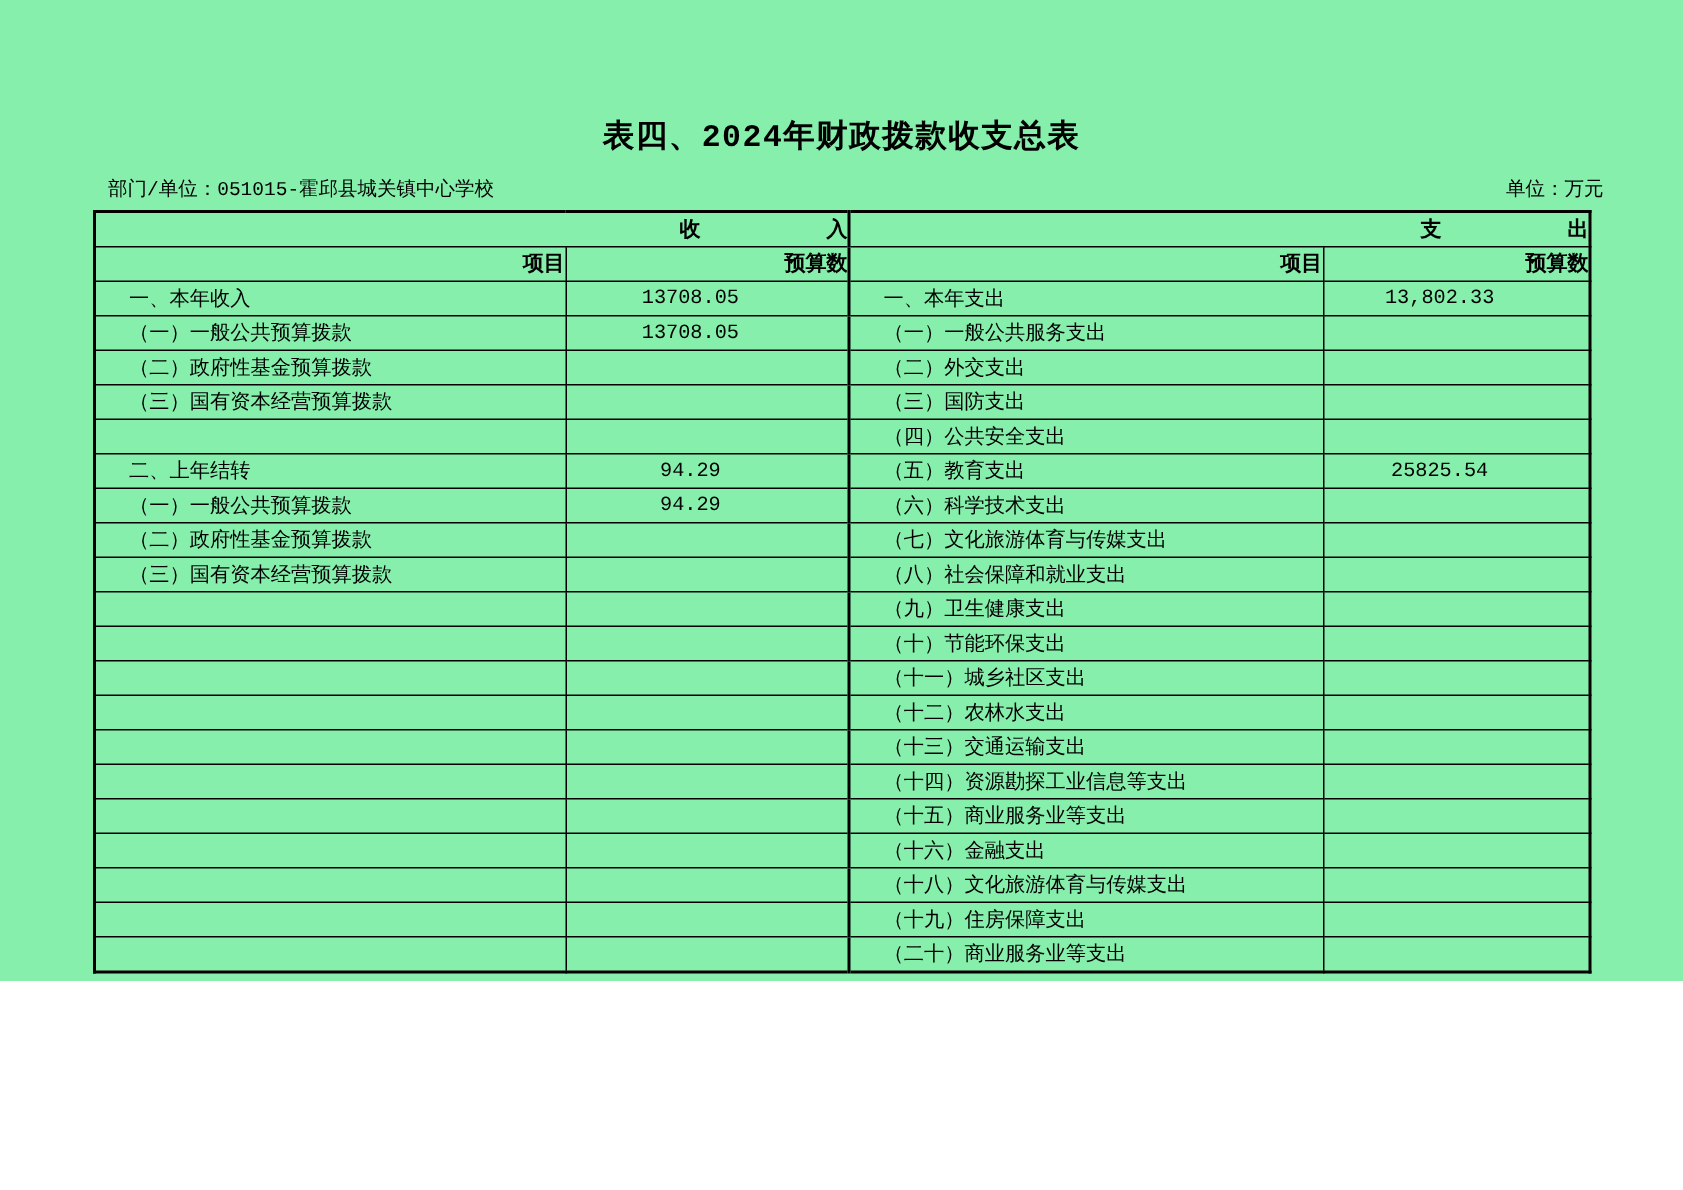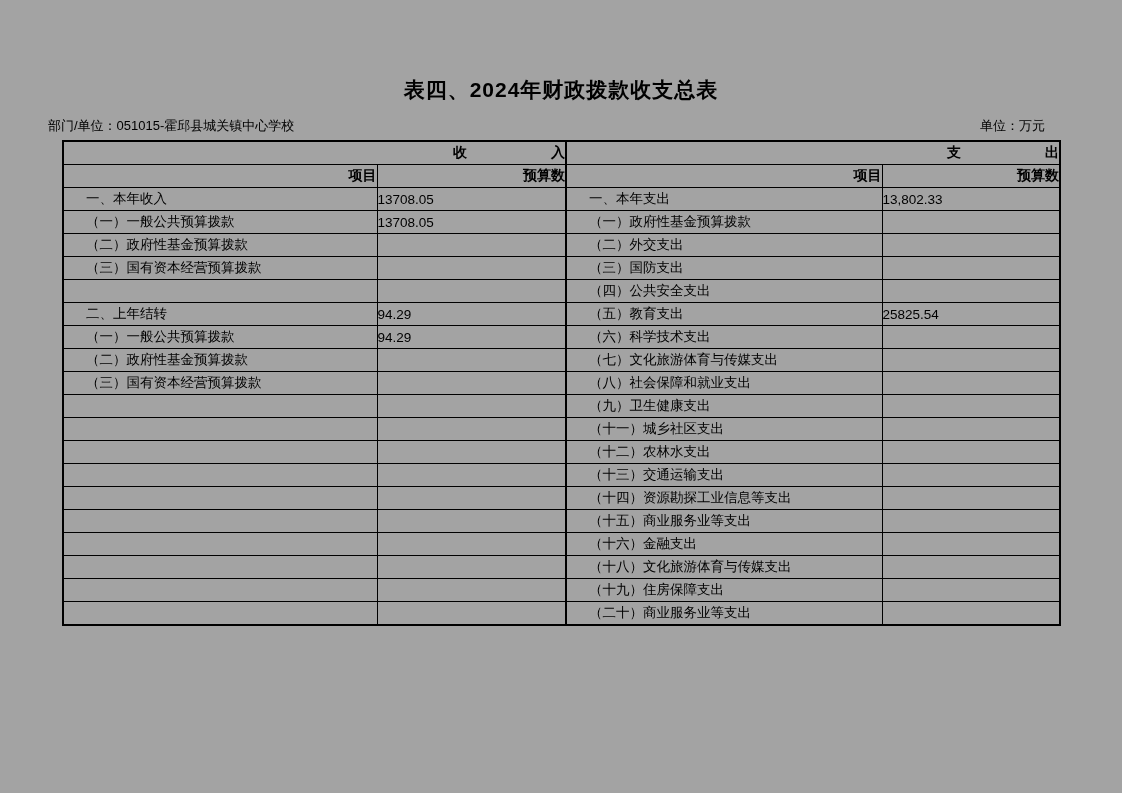--- a/index.html
+++ b/index.html
@@ -3,40 +3,40 @@
 <meta charset="utf-8">
 <style>
   html, body {
     margin: 0;
     padding: 0;
     background: #ffffff;
   }
   .page {
     position: relative;
     width: 1122px;
-    height: 793px;
-    background: #a3a3a3;
-    font-family: Liberation Sans, sans-serif;
+    height: 654px;
+    background: #86efac;
+    font-family: Liberation Mono, monospace;
     color: #000000;
     overflow: hidden;
   }
   .page-title {
     position: absolute;
     top: 76px;
     left: 0;
     width: 1122px;
     text-align: center;
     font-size: 21px;
     font-weight: bold;
     letter-spacing: 1px;
   }
   .meta-row {
     position: absolute;
     top: 117px;
-    left: 48px;
+    left: 72px;
     width: 997px;
     display: flex;
     justify-content: space-between;
     align-items: flex-end;
     font-size: 13px;
     gap: 36px;
   }
   table.budget-table {
     position: absolute;
     top: 140px;
@@ -63,21 +63,21 @@
   table.budget-table thead th {
     font-weight: bold;
     text-align: right;
     font-size: 14px;
   }
   table.budget-table td.item-cell {
     text-align: left;
     padding-left: 22px;
   }
   table.budget-table td.budget-cell {
-    text-align: left;
+    text-align: center;
     padding-right: 22px;
   }
 </style>
 </head>
 <body>
 
 <div class="page">
 
   <div class="page-title">表四、2024年财政拨款收支总表</div>
 
@@ -109,21 +109,21 @@
 
     <tr>
           <td class="item-cell">一、本年收入</td>
           <td class="budget-cell">13708.05</td>
           <td class="item-cell mid-divider">一、本年支出</td>
           <td class="budget-cell">13,802.33</td>
         </tr>
         <tr>
           <td class="item-cell">（一）一般公共预算拨款</td>
           <td class="budget-cell">13708.05</td>
-          <td class="item-cell mid-divider">（一）政府性基金预算拨款</td>
+          <td class="item-cell mid-divider">（一）一般公共服务支出</td>
           <td class="budget-cell"></td>
         </tr>
         <tr>
           <td class="item-cell">（二）政府性基金预算拨款</td>
           <td class="budget-cell"></td>
           <td class="item-cell mid-divider">（二）外交支出</td>
           <td class="budget-cell"></td>
         </tr>
         <tr>
           <td class="item-cell">（三）国有资本经营预算拨款</td>
@@ -163,20 +163,26 @@
         </tr>
         <tr>
           <td class="item-cell"></td>
           <td class="budget-cell"></td>
           <td class="item-cell mid-divider">（九）卫生健康支出</td>
           <td class="budget-cell"></td>
         </tr>
         <tr>
           <td class="item-cell"></td>
           <td class="budget-cell"></td>
+          <td class="item-cell mid-divider">（十）节能环保支出</td>
+          <td class="budget-cell"></td>
+        </tr>
+        <tr>
+          <td class="item-cell"></td>
+          <td class="budget-cell"></td>
           <td class="item-cell mid-divider">（十一）城乡社区支出</td>
           <td class="budget-cell"></td>
         </tr>
         <tr>
           <td class="item-cell"></td>
           <td class="budget-cell"></td>
           <td class="item-cell mid-divider">（十二）农林水支出</td>
           <td class="budget-cell"></td>
         </tr>
         <tr>

